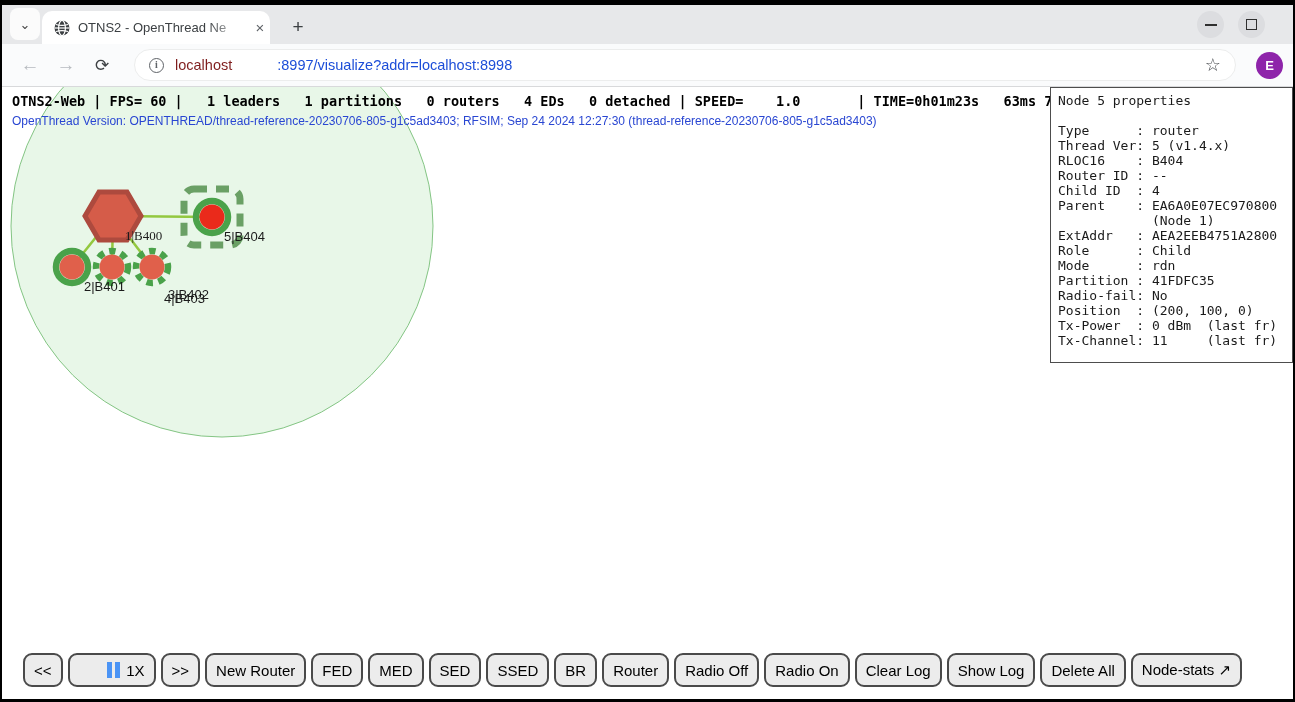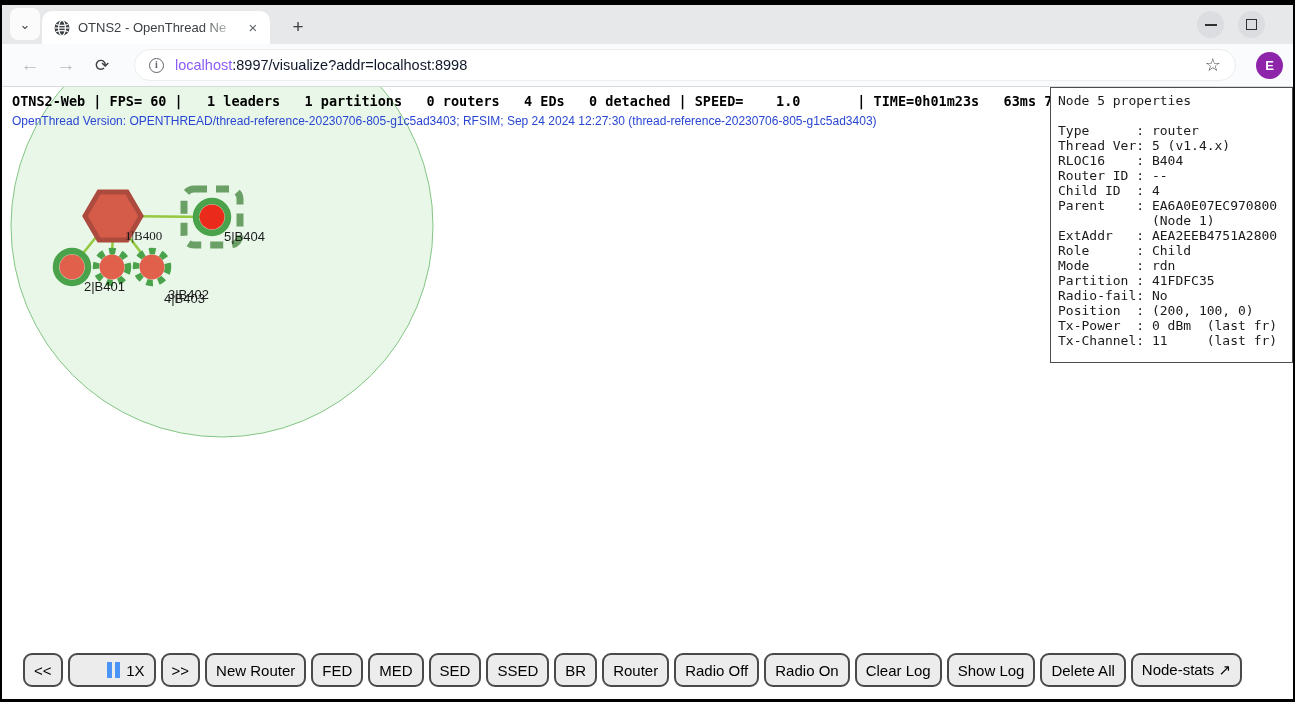--- a/index.html
+++ b/index.html
@@ -3,43 +3,43 @@
 <meta charset="utf-8">
 <style>
   * { margin:0; padding:0; box-sizing:border-box; }
   html,body { width:1295px; height:702px; background:#000; font-family:"Liberation Sans", sans-serif; overflow:hidden; }
 
   .window { position:absolute; top:5px; left:2px; right:2px; bottom:3px; background:#fff; display:flex; flex-direction:column; }
 
   
   .tabstrip { height:39px; background:#e7e8ea; position:relative; flex:none; }
   .chevron-btn { position:absolute; left:8px; top:3px; width:30px; height:32px; background:#fbfbfb; border-radius:8px; display:flex; align-items:center; justify-content:center; color:#444; font-size:13px; cursor:pointer; }
-  .tab { position:absolute; left:40px; top:6px; width:228px; height:33px; background:#fff; border-radius:10px 10px 0 0; display:flex; align-items:center; padding:0 8px 0 12px; }
+  .tab { position:absolute; left:40px; top:6px; width:228px; height:33px; background:#fff; border-radius:10px 10px 0 0; display:flex; align-items:center; padding:0 1px 0 12px; }
   .tab-title { flex:1; font-size:13px; color:#3c4043; white-space:nowrap; overflow:hidden;
      -webkit-mask-image:linear-gradient(90deg,#000 75%,transparent 98%);
      mask-image:linear-gradient(90deg,#000 75%,transparent 98%); }
   .tab-close { width:18px; height:18px; display:flex; align-items:center; justify-content:center; color:#5f6368; font-size:15px; border-radius:50%; cursor:pointer; }
   .newtab-btn { position:absolute; left:282px; top:8px; width:28px; height:28px; border-radius:50%; display:flex; align-items:center; justify-content:center; font-size:19px; color:#3c4043; cursor:pointer; }
   .win-controls { position:absolute; right:28px; top:6px; display:flex; gap:14px; }
   .win-btn { width:27px; height:27px; border-radius:50%; background:#dcdde0; display:flex; align-items:center; justify-content:center; cursor:pointer; }
   .glyph-min { width:12px; height:2px; background:#2f2f2f; }
   .glyph-max { width:11px; height:11px; border:1.6px solid #2f2f2f; }
 
   .favicon { width:16px; height:16px; margin-right:8px; flex:none; }
 
   
   .urlbar { height:43px; background:#fafbfc; border-bottom:1px solid #d8d9db; display:flex; align-items:center; padding:0 10px 0 14px; flex:none; }
   .nav-ico { width:28px; height:28px; display:flex; align-items:center; justify-content:center; font-size:19px; margin-right:8px; border-radius:50%; cursor:pointer; }
   .nav-back,.nav-fwd { color:#b6babf; }
   .nav-reload { color:#3c4043; font-size:17px; }
   .url-pill { flex:1; height:32px; margin:0 10px; background:#fff; border:1px solid #eceded; border-radius:17px; display:flex; align-items:center; padding:0 14px; }
   .info-ico { width:15px; height:15px; border:1.6px solid #5f6368; border-radius:50%; color:#5f6368; font-size:10px; line-height:12px; text-align:center; font-family:"Liberation Serif", serif; font-weight:bold; margin-right:11px; flex:none; cursor:pointer; }
   .url-text { font-size:14.5px; white-space:nowrap; overflow:hidden; flex:1; }
-  .url-host { color:#8b5cf6; }
-  .url-rest { color:#0f172a; }
+  .url-host { color:#7f1d1d; }
+  .url-rest { color:#1d4ed8;margin-left:45px; }
   .star-ico { color:#4a4d51; font-size:18px; margin-left:8px; cursor:pointer; }
   .avatar { width:27px; height:27px; border-radius:50%; background:#8e24aa; color:#fff; font-size:13px; font-weight:bold; display:flex; align-items:center; justify-content:center; margin-left:10px; flex:none; cursor:pointer; }
 
   
   .content { position:relative; flex:1; background:#fff; overflow:hidden; }
   .canvas-svg { position:absolute; left:0; top:0; }
   .node-label { position:absolute; font-size:13px; color:#1b1b1b; white-space:nowrap; }
 
   .status-line { position:absolute; left:10px; top:6px; font-family:"DejaVu Sans Mono", monospace; font-weight:bold; font-size:13.5px; color:#000; white-space:pre; }
   .version-line { position:absolute; left:10px; top:27px; font-size:12px; color:#2946d2; white-space:nowrap; cursor:pointer; }

